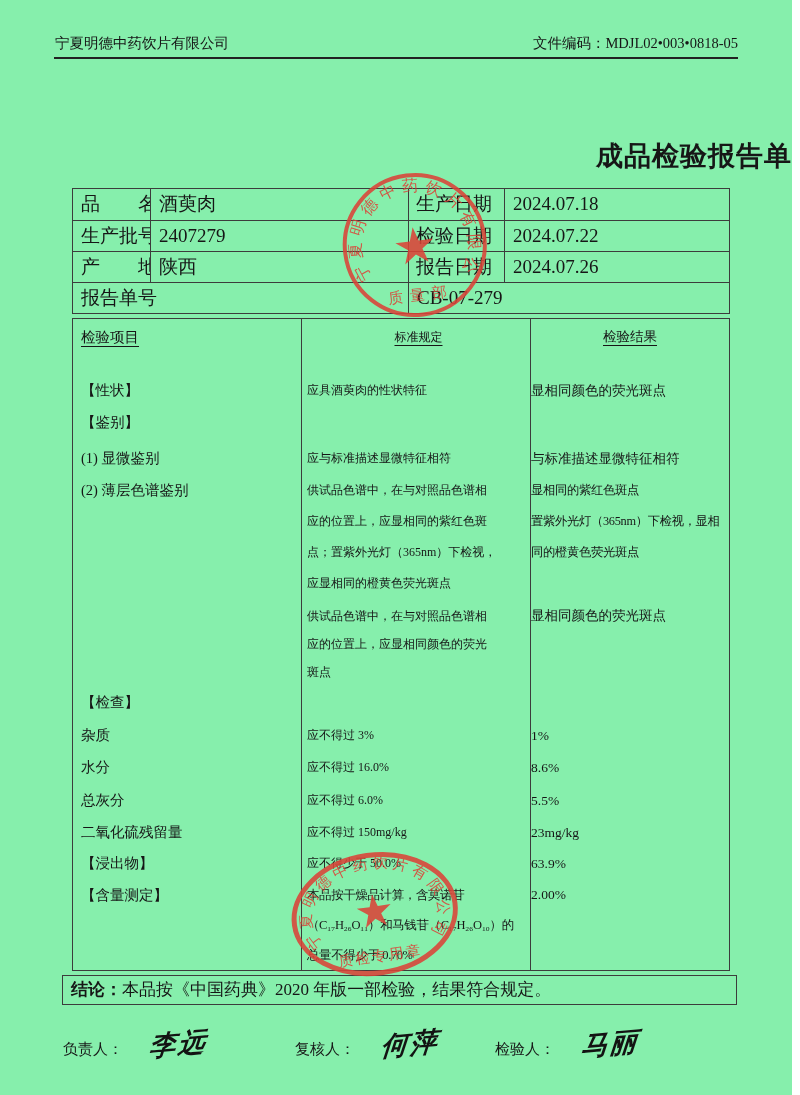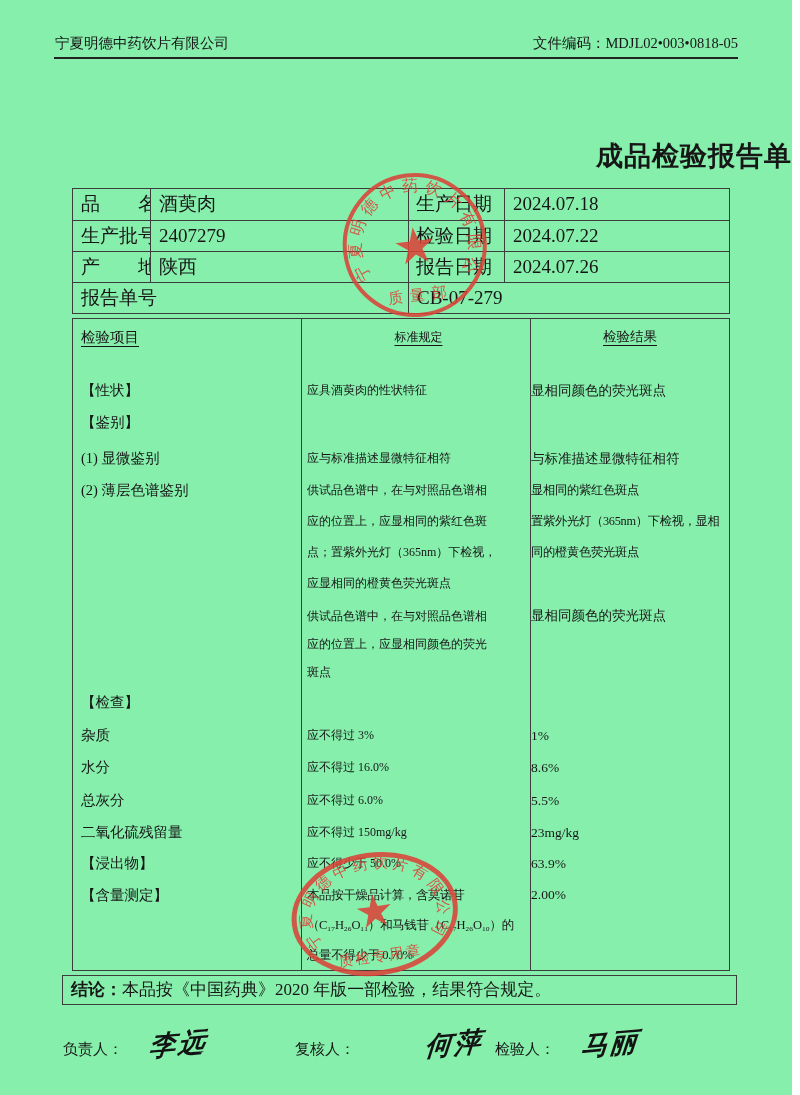--- a/index.html
+++ b/index.html
@@ -162,21 +162,21 @@
       <div class="m-c3">2.00%</div>
     </div>
   </div>
 
   <div class="concl"><b>结论：</b><span>本品按《中国药典》2020 年版一部检验，结果符合规定。</span></div>
 
   <div class="sig" style="left:63px;  top:1036px;">
     <span class="sig-label">负责人：</span>
     <span class="sig-name">李远</span>
   </div>
-  <div class="sig" style="left:295px; top:1036px;gap:44px;">
+  <div class="sig" style="left:295px; top:1036px;">
     <span class="sig-label">复核人：</span>
     <span class="sig-name">何萍</span>
   </div>
   <div class="sig" style="left:495px; top:1036px;">
     <span class="sig-label">检验人：</span>
     <span class="sig-name">马丽</span>
   </div>
 
   <div class="stamp" style="left:337px; top:167px; transform:rotate(-7deg);">
     <svg width="156" height="156" viewBox="0 0 156 156">

